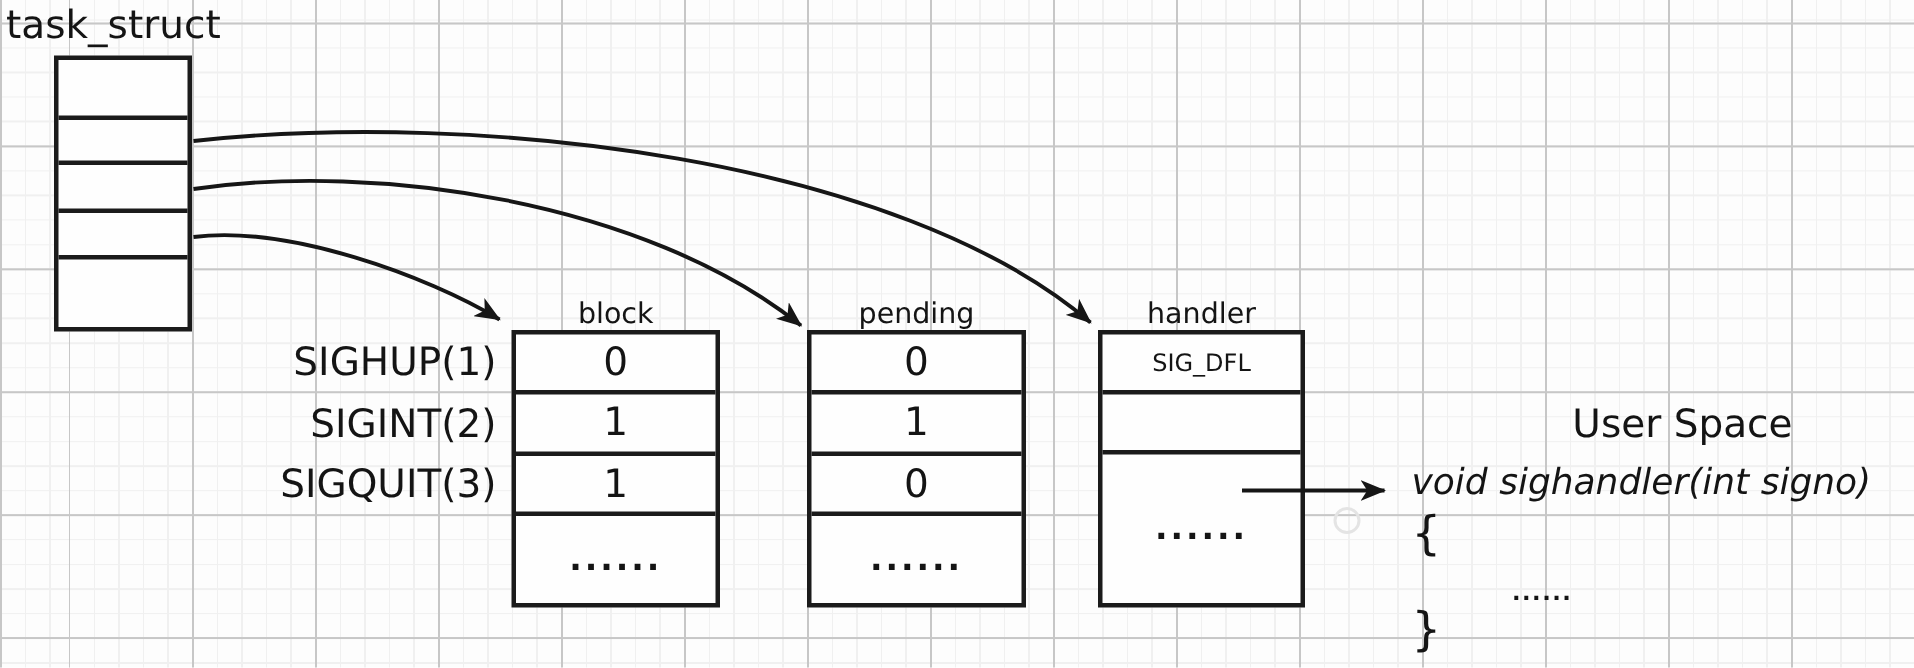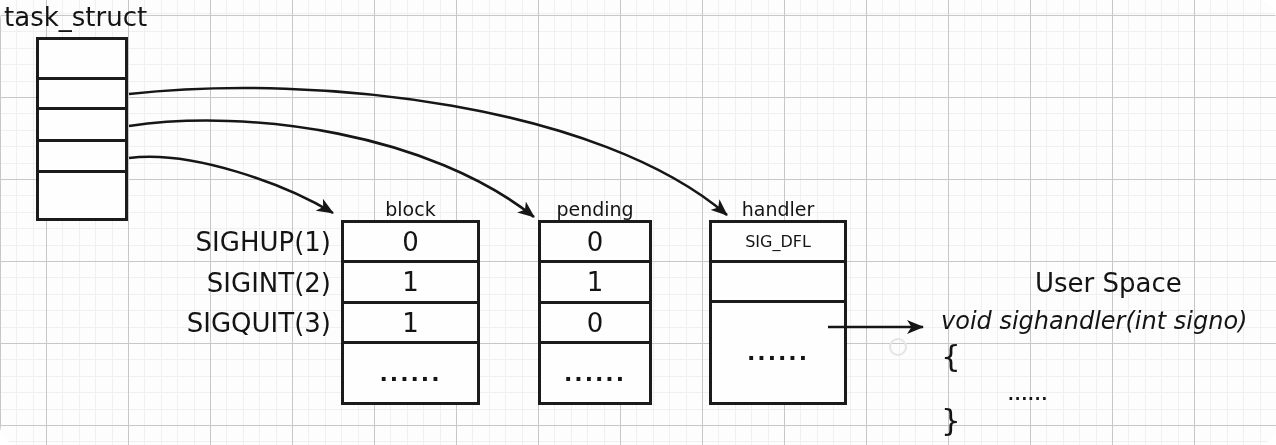--- a/index.html
+++ b/index.html
@@ -9,21 +9,20 @@
     overflow:hidden;
     background-color:#fdfdfd;
     background-image:
       repeating-linear-gradient(to right, #c7c7c7 0 1px, transparent 1px 82px),
       repeating-linear-gradient(to bottom, #c7c7c7 0 1px, transparent 1px 82px),
       repeating-linear-gradient(to right, #f0f0f0 0 1px, transparent 1px 16.4px),
       repeating-linear-gradient(to bottom, #f0f0f0 0 1px, transparent 1px 16.4px);
     background-position: 46px 0, 0 15px, 46px 0, 0 15px;
     font-family:"DejaVu Sans", sans-serif;
     color:#141414;
-    border-radius:20px;
   }
   .abs{position:absolute;}
   .label{white-space:nowrap; color:#141414;}
 
   
   .ts-title{left:4px; top:2px; font-size:26px;}
   .ts-box{
     left:36px; top:37px; width:92px; height:184px;
     border:3px solid #1b1b1b; background:#fefefe;
     display:flex; flex-direction:column; box-sizing:border-box;
@@ -48,21 +47,21 @@
     height:185px;
   }
   .tbl-cell{
     border-bottom:3px solid #1b1b1b;
     display:flex; align-items:center; justify-content:center;
     font-size:26px;
   }
   .tbl-cell:last-child{border-bottom:none; flex:1; font-size:22px; font-weight:bold; letter-spacing:2px;}
 
   
-  .us-title{left:1035px; top:268px; width:160px; text-align:left; font-size:26px;}
+  .us-title{left:1035px; top:268px; width:160px; text-align:right; font-size:26px;}
   .us-sig{left:941px; top:307px; font-size:24px;font-style:italic;}
   .us-brace{left:941px; font-size:31px;}
   .us-dots{left:1008px; top:386px; font-size:15px; font-weight:bold; letter-spacing:1px;}
 
   svg.overlay{position:absolute; left:0; top:0; pointer-events:none;}
 </style>
 </head>
 <body>
 
 <div class="canvas">
@@ -84,31 +83,31 @@
   <div class="abs" style="left:341px; top:186px; width:139px;">
     <div class="tbl-header label">block</div>
     <div class="tbl-box">
       <div class="tbl-cell" style="height:37px">0</div>
       <div class="tbl-cell" style="height:38px">1</div>
       <div class="tbl-cell" style="height:37px">1</div>
       <div class="tbl-cell">......</div>
     </div>
   </div>
 
-  <div class="abs" style="left:538px; top:186px; width:114px;">
+  <div class="abs" style="left:538px; top:186px; width:146px;">
     <div class="tbl-header label">pending</div>
     <div class="tbl-box">
       <div class="tbl-cell" style="height:37px">0</div>
       <div class="tbl-cell" style="height:38px">1</div>
       <div class="tbl-cell" style="height:37px">0</div>
       <div class="tbl-cell">......</div>
     </div>
   </div>
 
-  <div class="abs" style="left:709px; top:186px; width:138px;">
+  <div class="abs" style="left:732px; top:186px; width:138px;">
     <div class="tbl-header label">handler</div>
     <div class="tbl-box">
       <div class="tbl-cell" style="height:37px; font-size:16px;">SIG_DFL</div>
       <div class="tbl-cell" style="height:37px"></div>
       <div class="tbl-cell">......</div>
     </div>
   </div>
 
   <div class="abs label us-title">User Space</div>
   <div class="abs label us-sig">void sighandler(int signo)</div>

